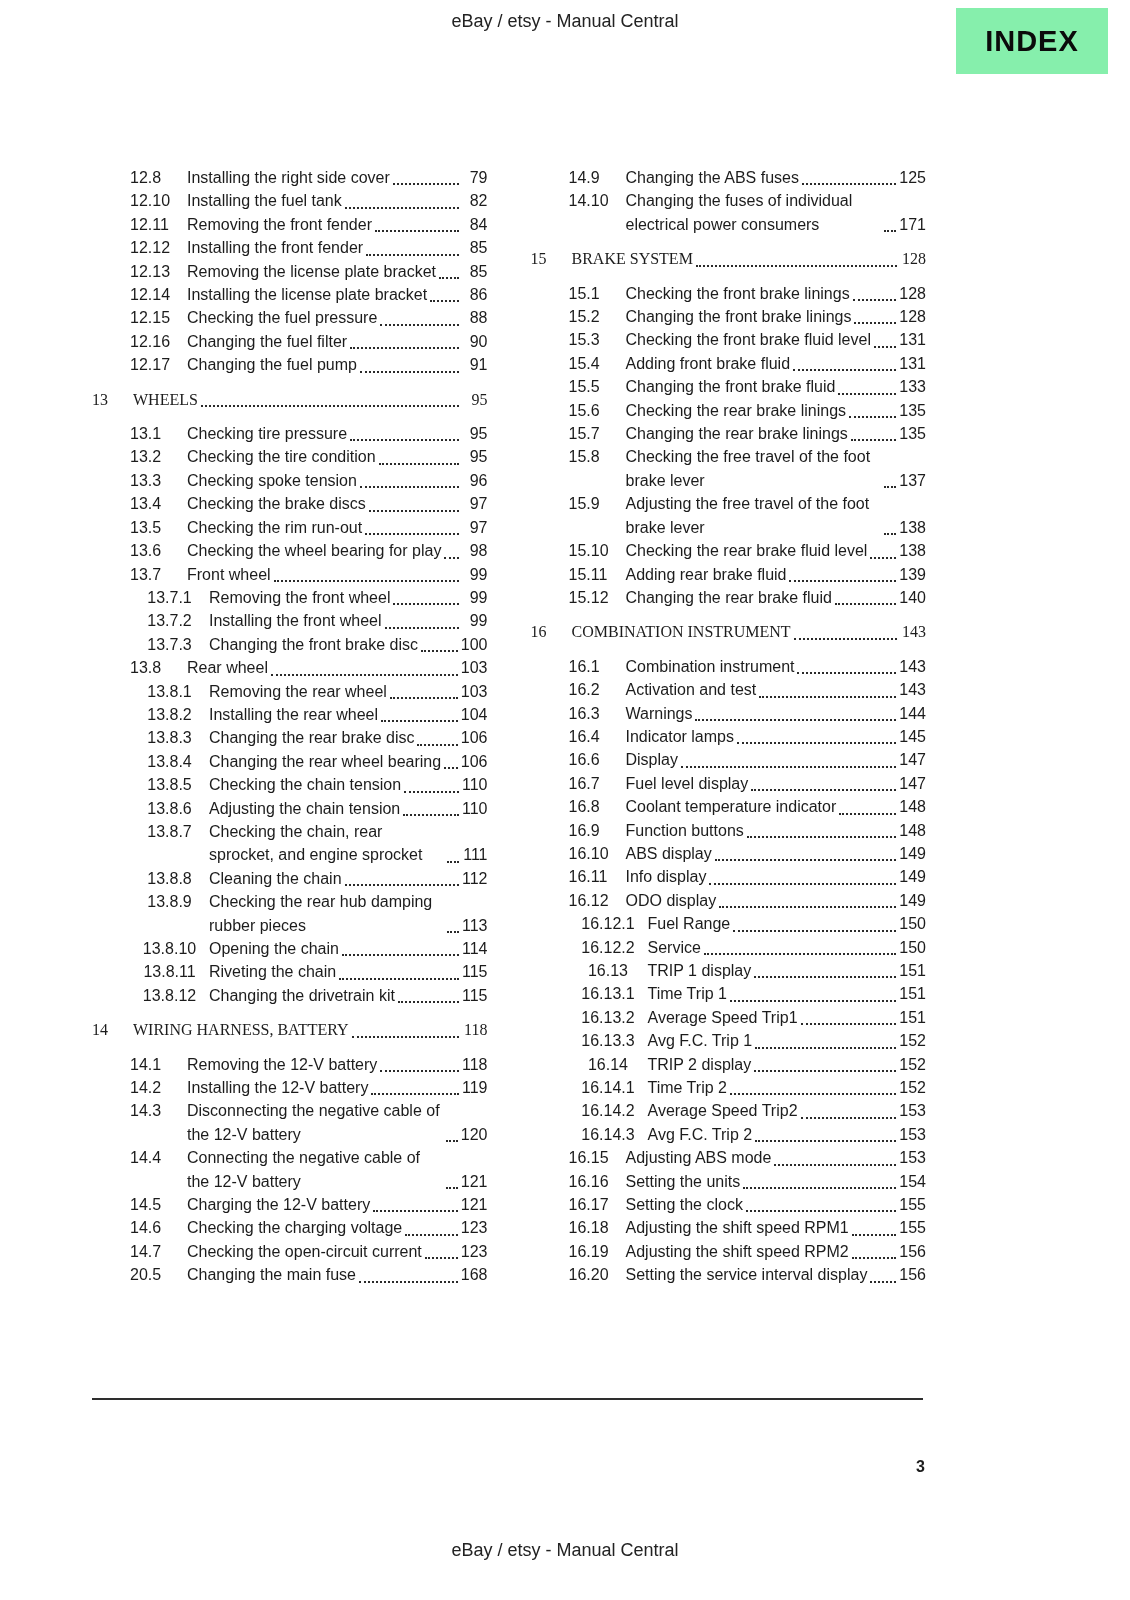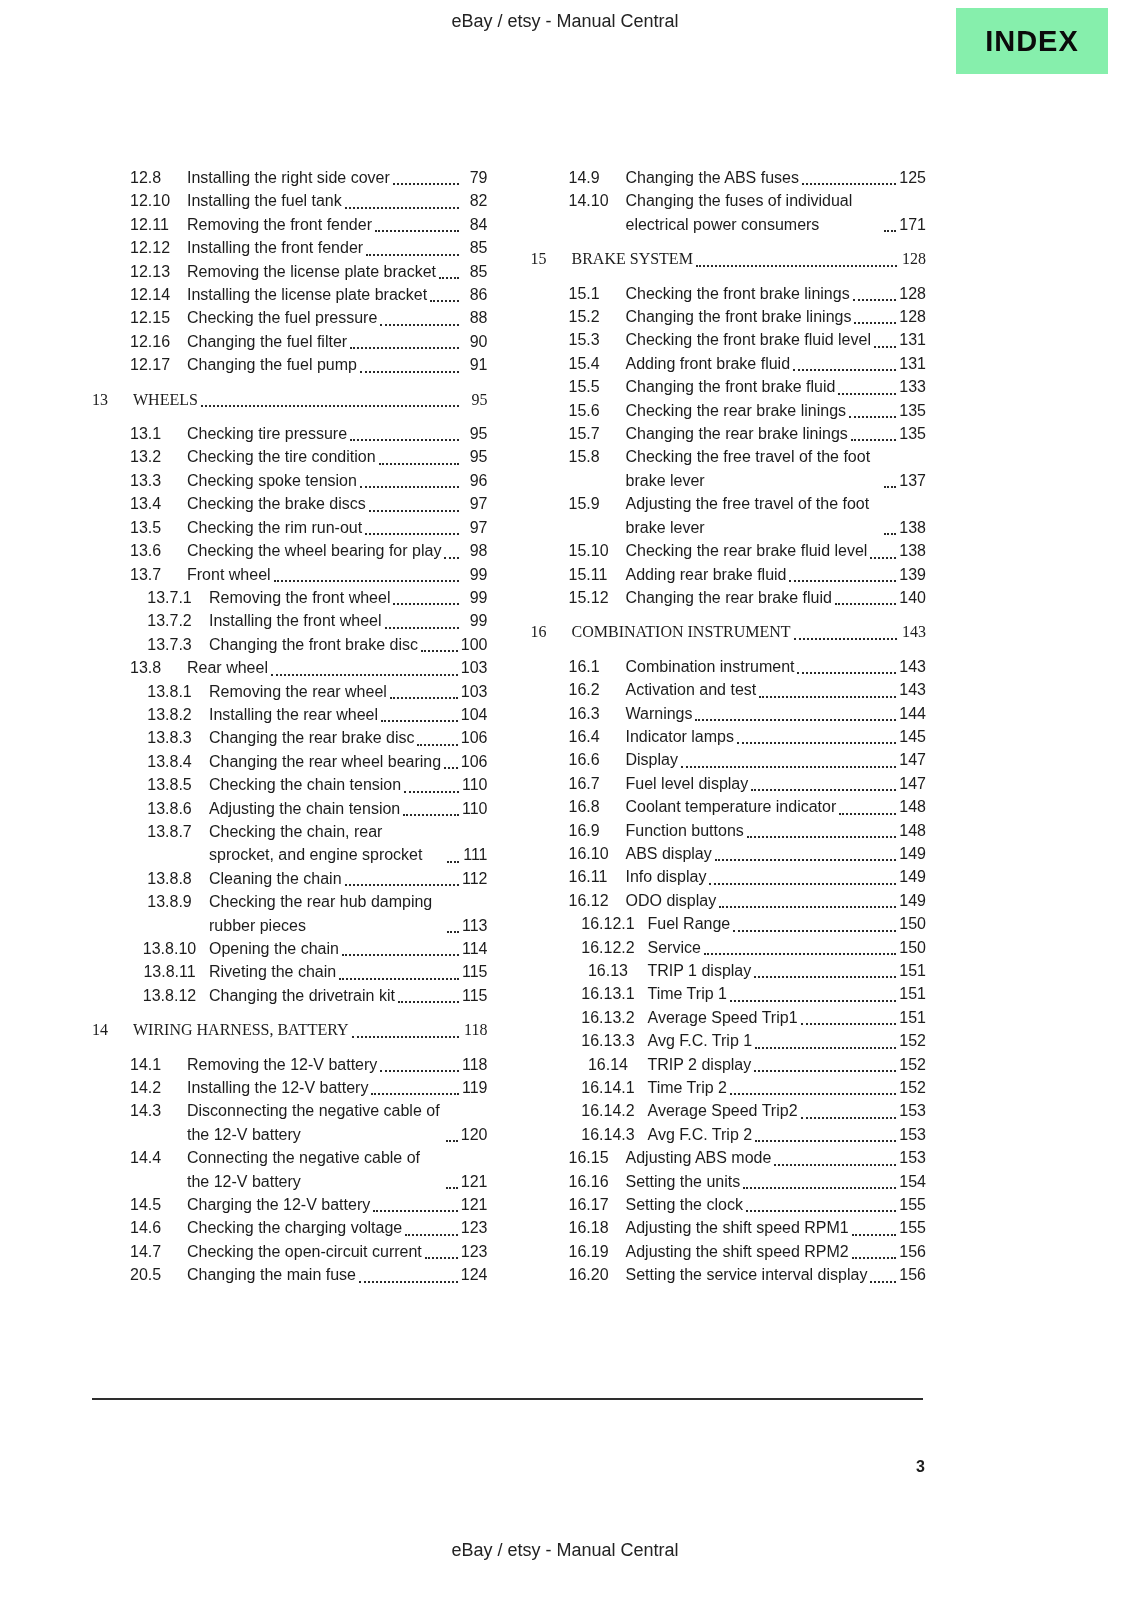--- a/index.html
+++ b/index.html
@@ -360,21 +360,21 @@
       <div class="entry level2">
         <span class="num">14.7</span>
         <span class="title">Checking the open-circuit current</span>
         <span class="leader"></span>
         <span class="page">123</span>
       </div>
       <div class="entry level2">
         <span class="num">20.5</span>
         <span class="title">Changing the main fuse</span>
         <span class="leader"></span>
-        <span class="page">124</span>
+        <span class="page">168</span>
       </div>
     </div>
   <div class="toc-col">
       <div class="entry level2">
         <span class="num">14.9</span>
         <span class="title">Changing the ABS fuses</span>
         <span class="leader"></span>
         <span class="page">125</span>
       </div>
       <div class="entry level2">

